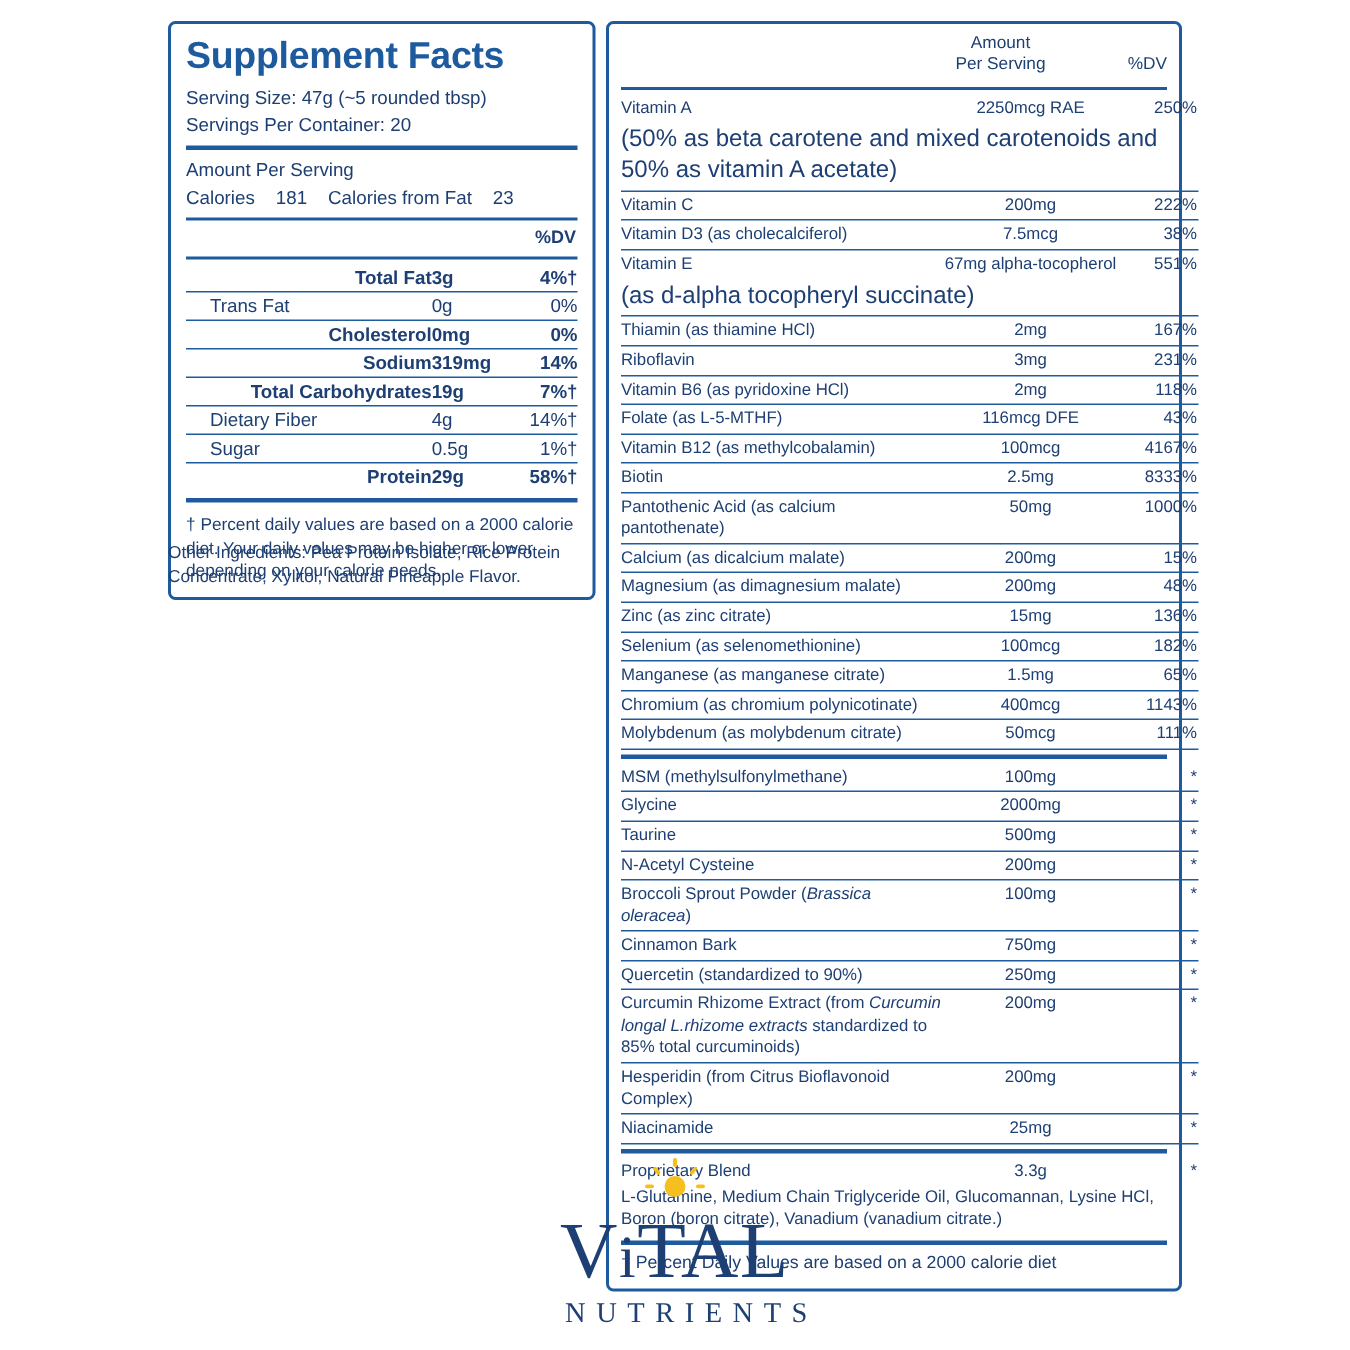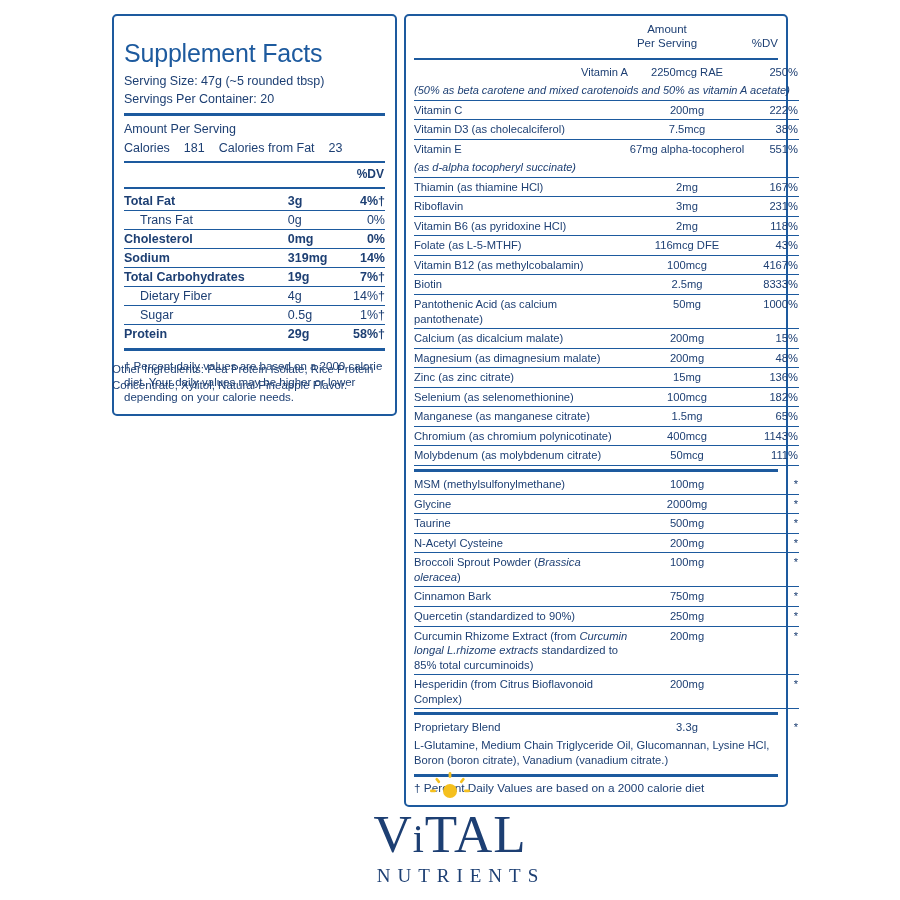--- a/index.html
+++ b/index.html
@@ -32,22 +32,21 @@
     box-sizing: border-box;
     padding: 8px 10px 8px 10px;
     background: #fff;
   }
   .sf-title {
     font-size: 25px;
     color: #1d5a9e;
     letter-spacing: -0.2px;
     line-height: 1.1;
     margin-bottom: 4px;
-    font-weight: 400;
-    margin-top: 16px;
+    font-weight: 700;
   }
   .sf-sub {
     font-size: 12.5px;
     color: #1d3f73;
     line-height: 1.45;
   }
   .rule-thick {
     border-top: 3px solid #1d5a9e;
     margin: 5px 0 4px 0;
   }
@@ -83,20 +82,21 @@
     border-bottom: 1px solid #1d5a9e;
   }
   table.nutri tr:last-child td {
     border-bottom: none;
   }
   td.name {
     text-align: left;
   }
   td.name.bold {
     font-weight: bold;
+    text-align: right;
   }
   td.name.indent {
     padding-left: 16px;
   }
   td.amt {
     padding-left: 5px;
     white-space: nowrap;
   }
   td.dv {
     text-align: right;
@@ -172,23 +172,22 @@
     text-align: center;
     white-space: nowrap;
   }
   table.ing td.idv {
     width: 52px;
     text-align: right;
     white-space: nowrap;
     padding-right: 1px;
   }
   .sub-note {
-    font-size: 11px;
+    font-size: 16px;
     line-height: 1.3;
-    font-style: italic;
   }
   .ital { font-style: italic; }
   .sep-thick {
     border-top: 3px solid #1d5a9e;
     margin: 3px 0 3px 0;
   }
   .blend-desc {
     font-size: 11.2px;
     line-height: 1.35;
     padding: 1px 0 3px 0;
@@ -308,21 +307,21 @@
         <div>Amount</div>
         <div>Per Serving</div>
       </div>
       <div class="dv-head2">%DV</div>
     </div>
     <div class="rule-med"></div>
 
     <table class="ing">
       <tbody>
           <tr class="no-line">
-            <td class="iname" style="border-bottom: none; text-align: right;">Vitamin A</td>
+            <td class="iname" style="border-bottom: none;">Vitamin A</td>
             <td class="iamt" style="border-bottom: none;">2250mcg RAE</td>
             <td class="idv" style="border-bottom: none;">250%</td>
           </tr>
           <tr>
             <td colspan="3" class="sub-note">(50% as beta carotene and mixed carotenoids and 50% as vitamin A acetate)</td>
           </tr>
           <tr>
             <td class="iname">Vitamin C</td>
             <td class="iamt">200mg</td>
             <td class="idv">222%</td>
@@ -453,20 +452,25 @@
             <td class="idv">*</td>
           </tr>
           <tr>
             <td class="iname"><span>Curcumin Rhizome Extract (from </span><span class="ital">Curcumin longal L.rhizome extracts</span><span> standardized to 85% total curcuminoids)</span></td>
             <td class="iamt">200mg</td>
             <td class="idv">*</td>
           </tr>
           <tr>
             <td class="iname">Hesperidin (from Citrus Bioflavonoid Complex)</td>
             <td class="iamt">200mg</td>
+            <td class="idv">*</td>
+          </tr>
+          <tr>
+            <td class="iname">Niacinamide</td>
+            <td class="iamt">25mg</td>
             <td class="idv">*</td>
           </tr>
         </tbody>
     </table>
 
     <div class="sep-thick"></div>
 
     <table class="ing">
       <tbody>
         <tr class="no-line">

